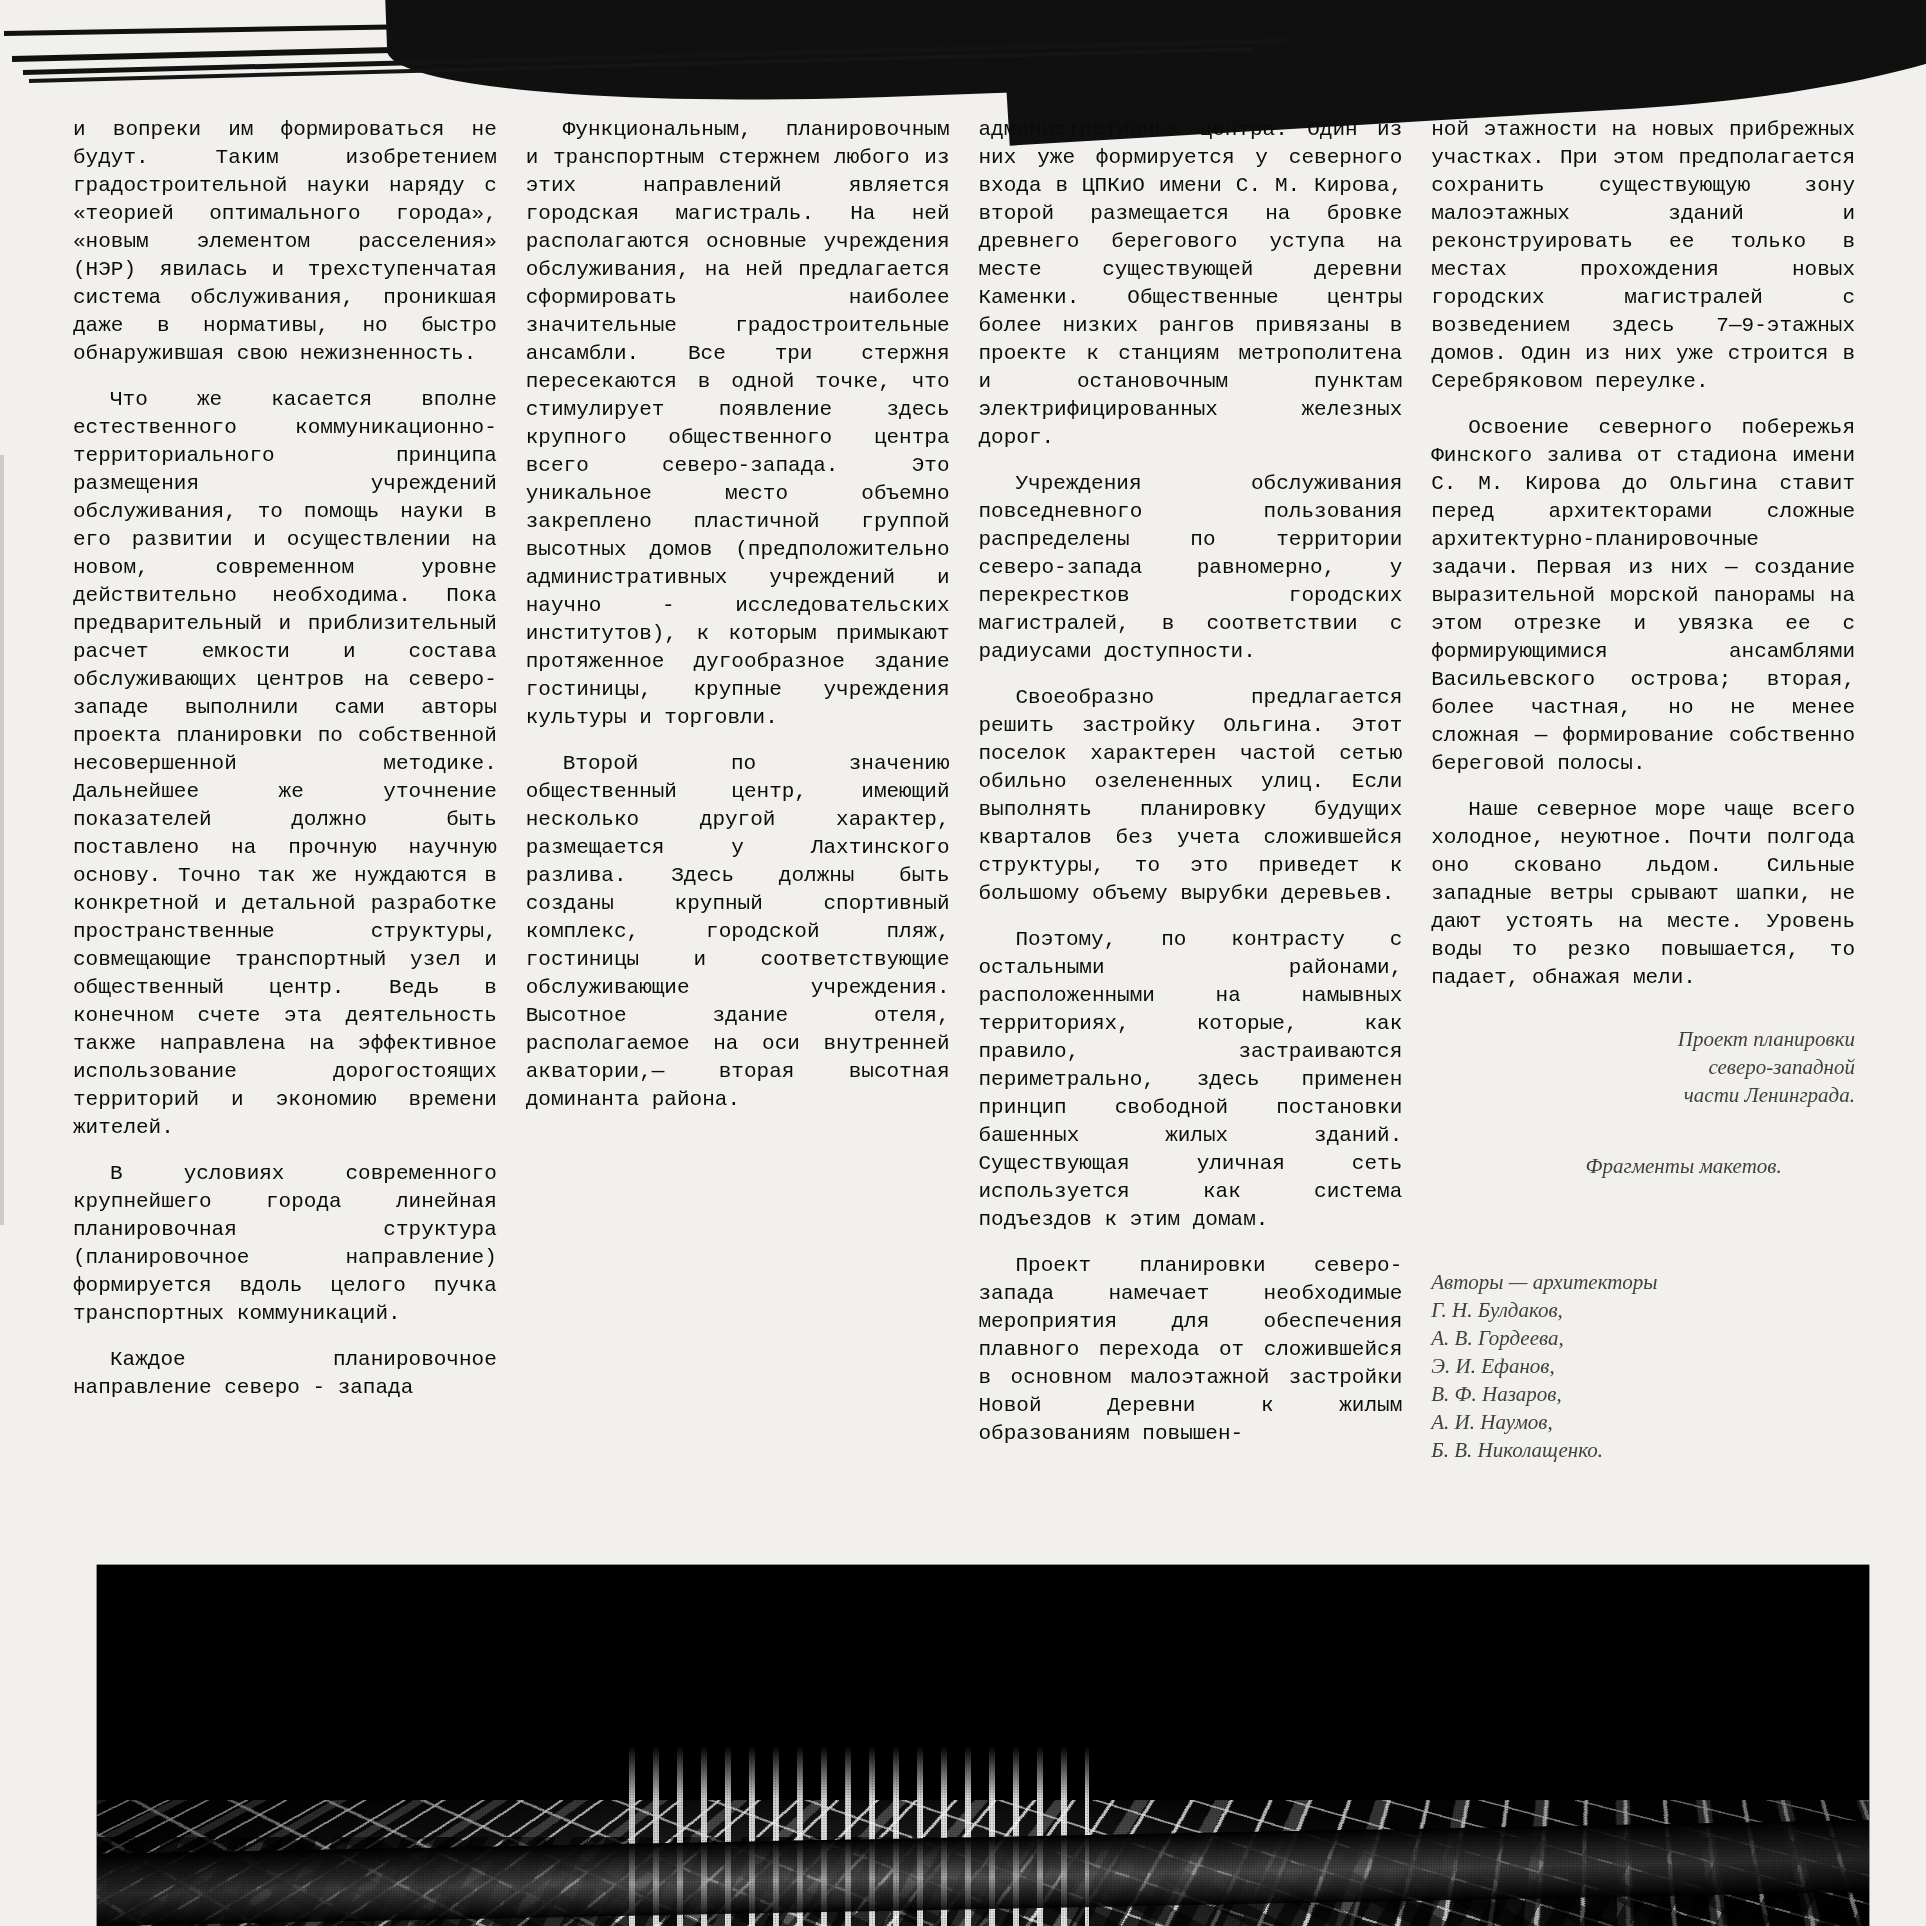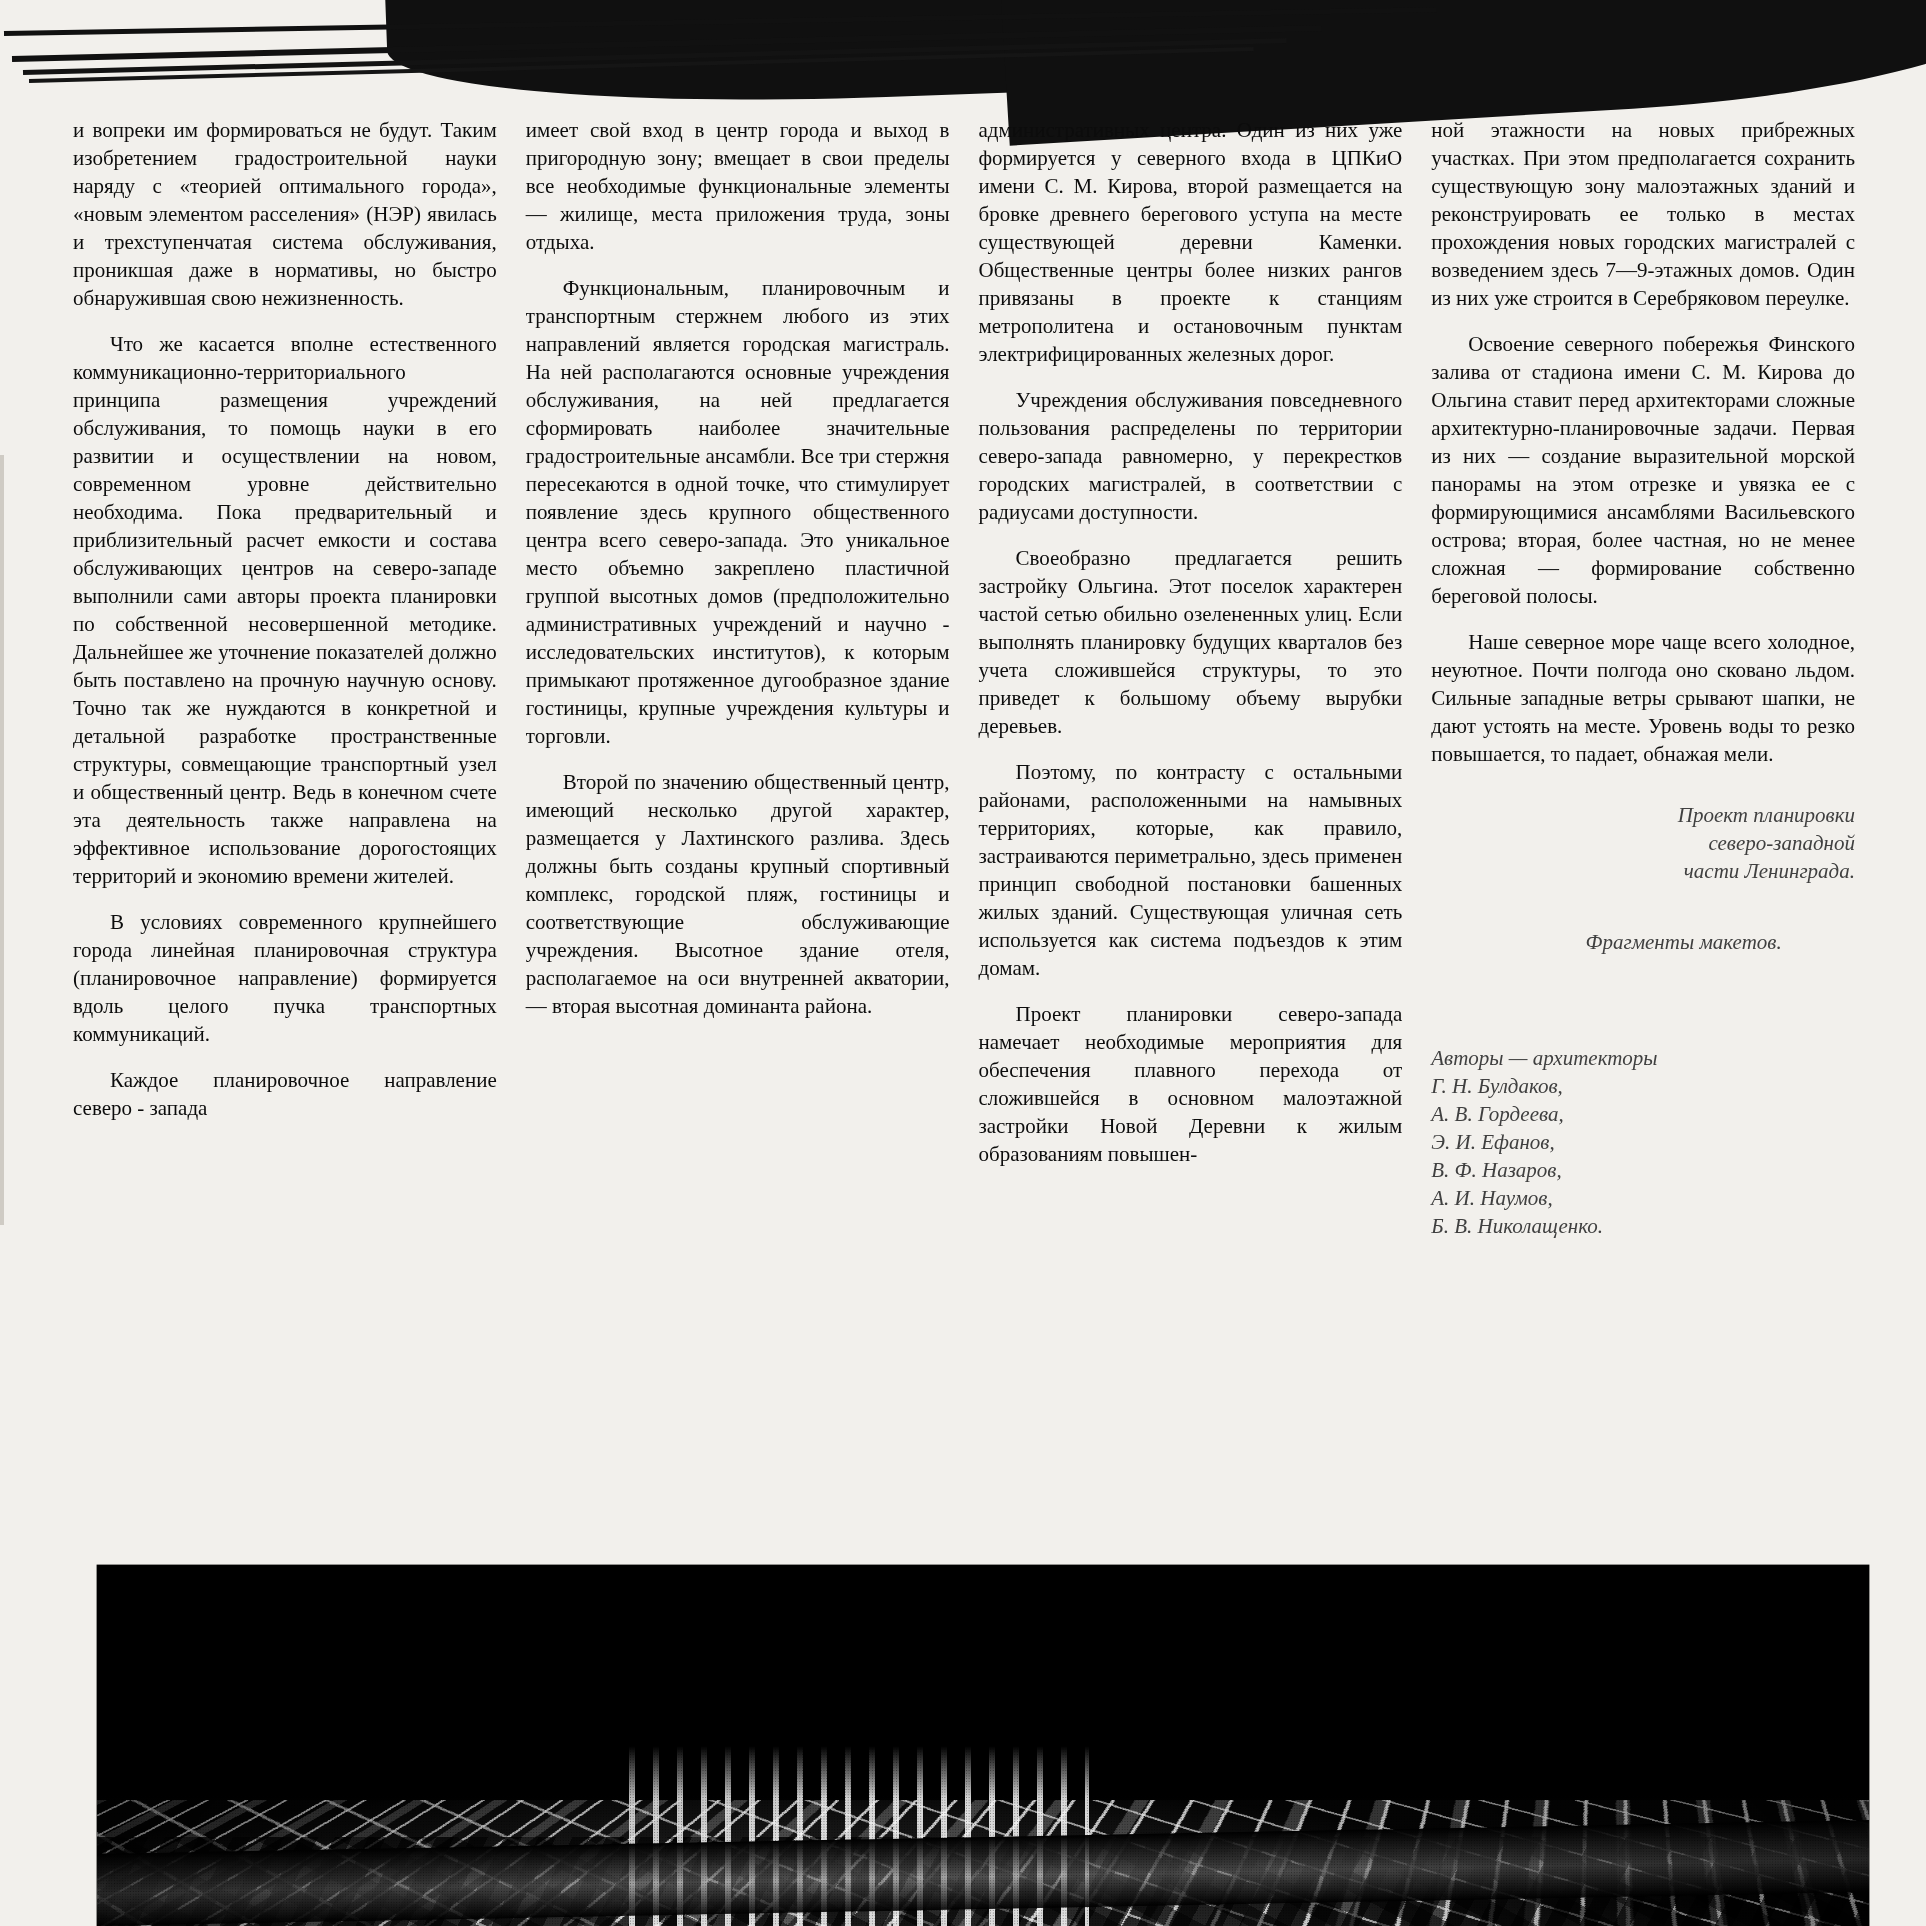--- a/index.html
+++ b/index.html
@@ -41,21 +41,21 @@
     display:flex;
     gap:0px;
   }
   .col{
     width:453px;
     padding-right:29px;
     box-sizing:border-box;
   }
   .col p{
     margin:0;
-    font-family:Liberation Serif, serif;
+    font-family:Liberation Mono, monospace;
     font-size:21px;
     line-height:28px;
     text-align:justify;
     text-indent:37px;
     color:#0c0c0c;
     -webkit-hyphens:manual;hyphens:manual;
     word-spacing:0px;
   }
   .col p.noindent{text-indent:0;}
   .col p + p{margin-top:18px;}
@@ -148,21 +148,20 @@
   <div id="columns">
 
     <div class="col">
       <p class="noindent">и вопреки им формироваться не будут. Таким изобретением градостроительной науки наряду с «теорией оптимального города», «новым элементом расселения» (НЭР) явилась и трехступенчатая система обслуживания, проникшая даже в нормативы, но быстро обнаружившая свою нежизненность.</p>
       <p>Что же касается вполне естественного коммуникационно-территориального принципа размещения учреждений обслуживания, то помощь науки в его развитии и осуществлении на новом, современном уровне действительно необходима. Пока предварительный и приблизительный расчет емкости и состава обслуживающих центров на северо-западе выполнили сами авторы проекта планировки по собственной несовершенной методике. Дальнейшее же уточнение показателей должно быть поставлено на прочную научную основу. Точно так же нуждаются в конкретной и детальной разработке пространственные структуры, совмещающие транспортный узел и общественный центр. Ведь в конечном счете эта деятельность также направлена на эффективное использование дорогостоящих территорий и экономию времени жителей.</p>
       <p>В условиях современного крупнейшего города линейная планировочная структура (планировочное направление) формируется вдоль целого пучка транспортных коммуникаций.</p>
       <p>Каждое планировочное направление северо - запада</p>
     </div>
 
     <div class="col">
-      <p class="noindent">имеет свой вход в центр города и выход в пригородную зону; вмещает в свои пределы все необходимые функциональные элементы — жилище, места приложения труда, зоны отдыха.</p>
       <p>Функциональным, планировочным и транспортным стержнем любого из этих направлений является городская магистраль. На ней располагаются основные учреждения обслуживания, на ней предлагается сформировать наиболее значительные градостроительные ансамбли. Все три стержня пересекаются в одной точке, что стимулирует появление здесь крупного общественного центра всего северо-запада. Это уникальное место объемно закреплено пластичной группой высотных домов (предположительно административных учреждений и научно - исследовательских институтов), к которым примыкают протяженное дугообразное здание гостиницы, крупные учреждения культуры и торговли.</p>
       <p>Второй по значению общественный центр, имеющий несколько другой характер, размещается у Лахтинского разлива. Здесь должны быть созданы крупный спортивный комплекс, городской пляж, гостиницы и соответствующие обслуживающие учреждения. Высотное здание отеля, располагаемое на оси внутренней акватории,— вторая высотная доминанта района.</p>
     </div>
 
     <div class="col">
       <p class="noindent">административных центра. Один из них уже формируется у северного входа в ЦПКиО имени С. М. Кирова, второй размещается на бровке древнего берегового уступа на месте существующей деревни Каменки. Общественные центры более низких рангов привязаны в проекте к станциям метрополитена и остановочным пунктам электрифицированных железных дорог.</p>
       <p>Учреждения обслуживания повседневного пользования распределены по территории северо-запада равномерно, у перекрестков городских магистралей, в соответствии с радиусами доступности.</p>
       <p>Своеобразно предлагается решить застройку Ольгина. Этот поселок характерен частой сетью обильно озелененных улиц. Если выполнять планировку будущих кварталов без учета сложившейся структуры, то это приведет к большому объему вырубки деревьев.</p>
       <p>Поэтому, по контрасту с остальными районами, расположенными на намывных территориях, которые, как правило, застраиваются периметрально, здесь применен принцип свободной постановки башенных жилых зданий. Существующая уличная сеть используется как система подъездов к этим домам.</p>
       <p>Проект планировки северо-запада намечает необходимые мероприятия для обеспечения плавного перехода от сложившейся в основном малоэтажной застройки Новой Деревни к жилым образованиям повышен-</p>

